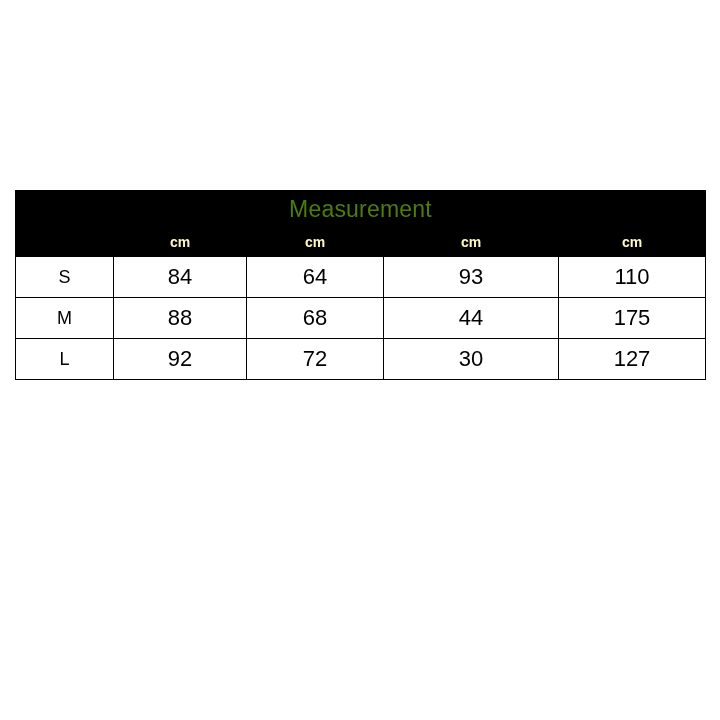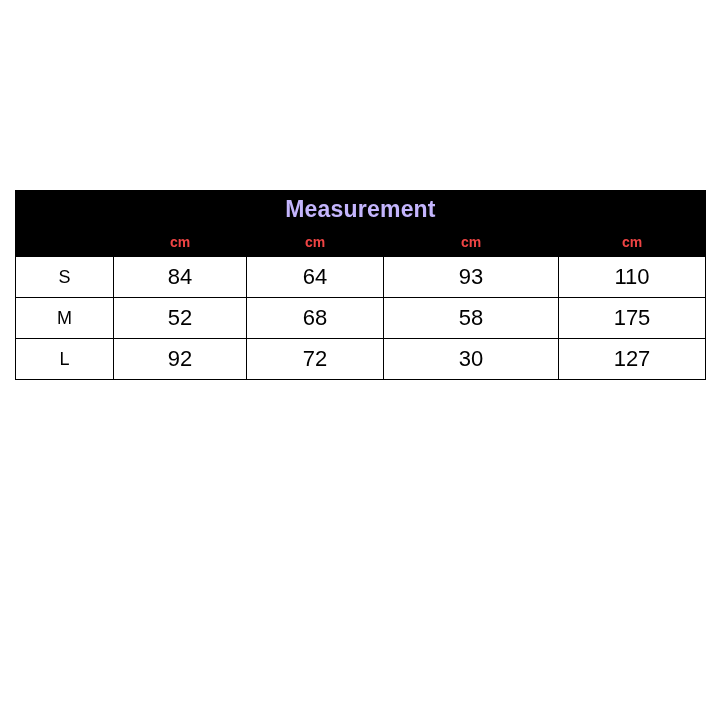--- a/index.html
+++ b/index.html
@@ -33,42 +33,42 @@
   table.size-table th {
     border: 1px solid #000000;
     text-align: center;
     vertical-align: middle;
     padding: 0;
     font-family: "Liberation Sans", sans-serif;
   }
   
   .title-row td {
     background: #000000;
-    color: #c4b5fd;
+    color: #4d7c0f;
     font-size: 23px;
-    font-weight: bold;
+    font-weight: normal;
     height: 36px;
     letter-spacing: 0.2px;
     border: 1px solid #000000;
   }
   
   .head-row td {
     background: #000000;
     color: #ffffff;
     font-size: 19px;
     font-weight: bold;
     height: 35px;
   }
   .head-row td.corner {
     background: #000000;
   }
   
   .unit-row td {
     background: #000000;
-    color: #ef4444;
+    color: #fef9c3;
     font-size: 14px;
     font-weight: bold;
     height: 28px;
   }
   .unit-row td.corner {
     background: #000000;
   }
   
   .body-row td {
     background: #ffffff;
@@ -113,23 +113,23 @@
 
         <tr class="body-row">
           <td class="size-cell">S</td>
           <td>84</td>
           <td>64</td>
           <td>93</td>
           <td>110</td>
         </tr>
         <tr class="body-row">
           <td class="size-cell">M</td>
-          <td>52</td>
+          <td>88</td>
           <td>68</td>
-          <td>58</td>
+          <td>44</td>
           <td>175</td>
         </tr>
         <tr class="body-row">
           <td class="size-cell">L</td>
           <td>92</td>
           <td>72</td>
           <td>30</td>
           <td>127</td>
         </tr>
       </tbody>

